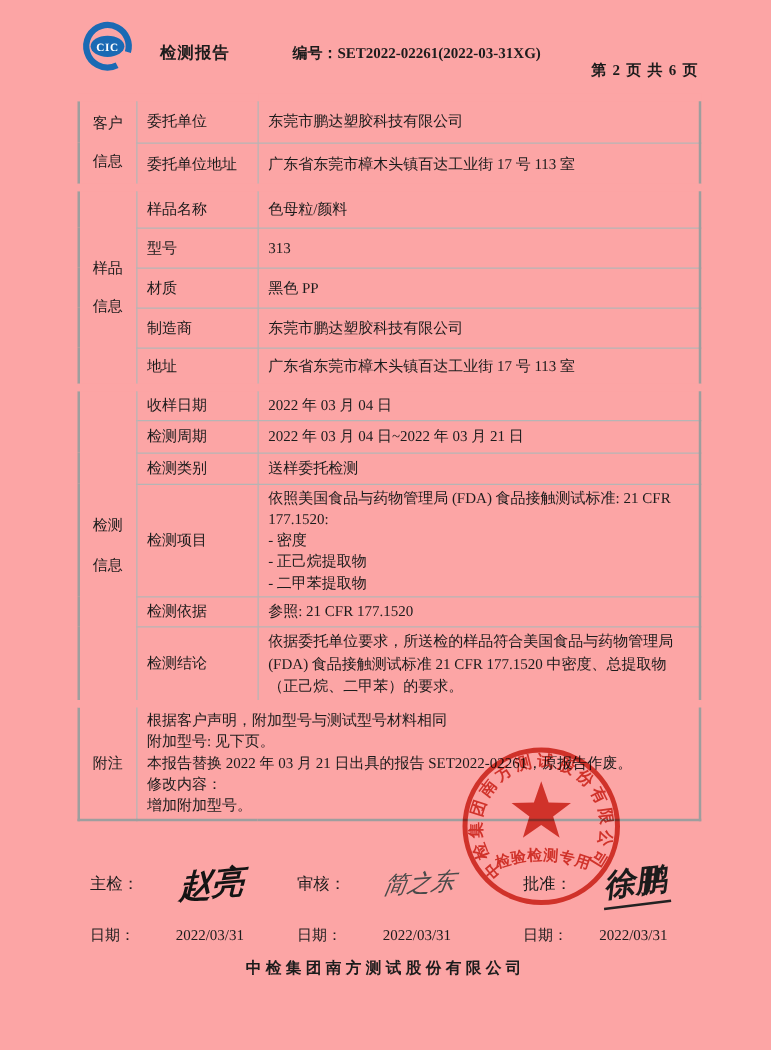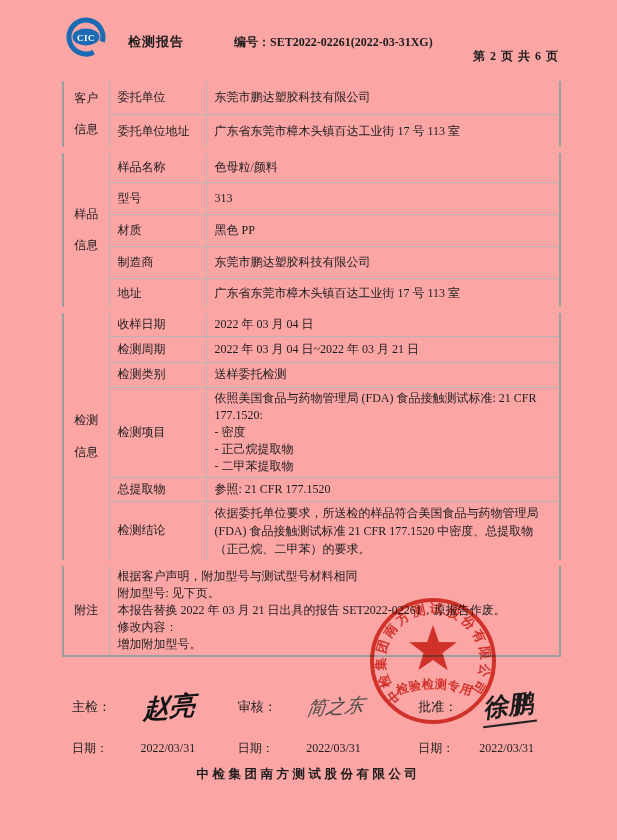--- a/index.html
+++ b/index.html
@@ -135,21 +135,21 @@
     </tr>
     <tr class="h85">
       <td class="field">检测项目</td>
       <td class="val multiline">依照美国食品与药物管理局 (FDA) 食品接触测试标准: 21 CFR
 177.1520:
 - 密度
 - 正己烷提取物
 - 二甲苯提取物</td>
     </tr>
     <tr class="h24">
-      <td class="field">总提取物</td>
+      <td class="field">检测依据</td>
       <td class="val">参照: 21 CFR 177.1520</td>
     </tr>
     <tr class="h57">
       <td class="field">检测结论</td>
       <td class="val wrap3">依据委托单位要求，所送检的样品符合美国食品与药物管理局 (FDA) 食品接触测试标准 21 CFR 177.1520 中密度、总提取物（正己烷、二甲苯）的要求。</td>
     </tr>
 
     <tr class="h93 sec">
       <td class="sec-label">附注</td>
       <td class="val multiline" colspan="2">根据客户声明，附加型号与测试型号材料相同

